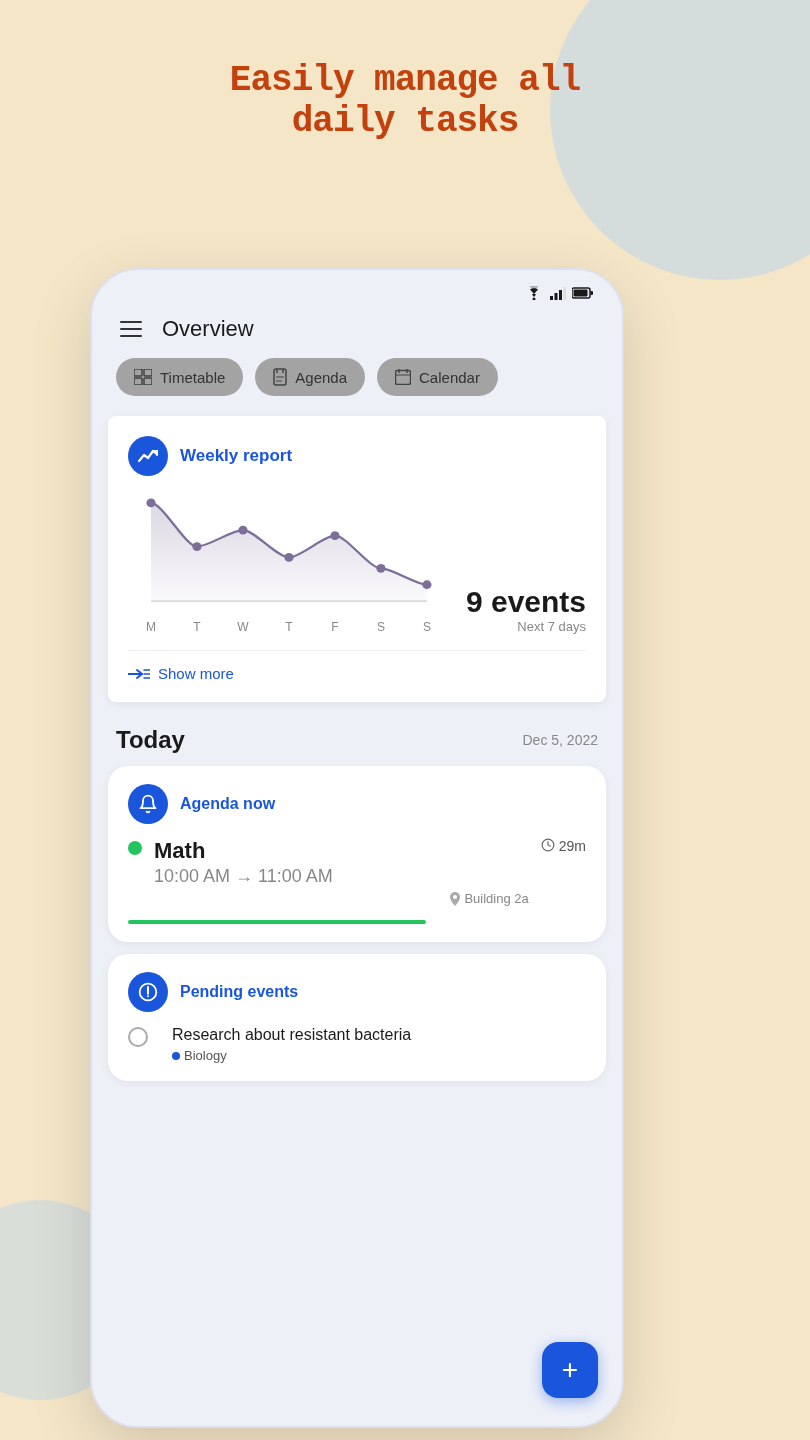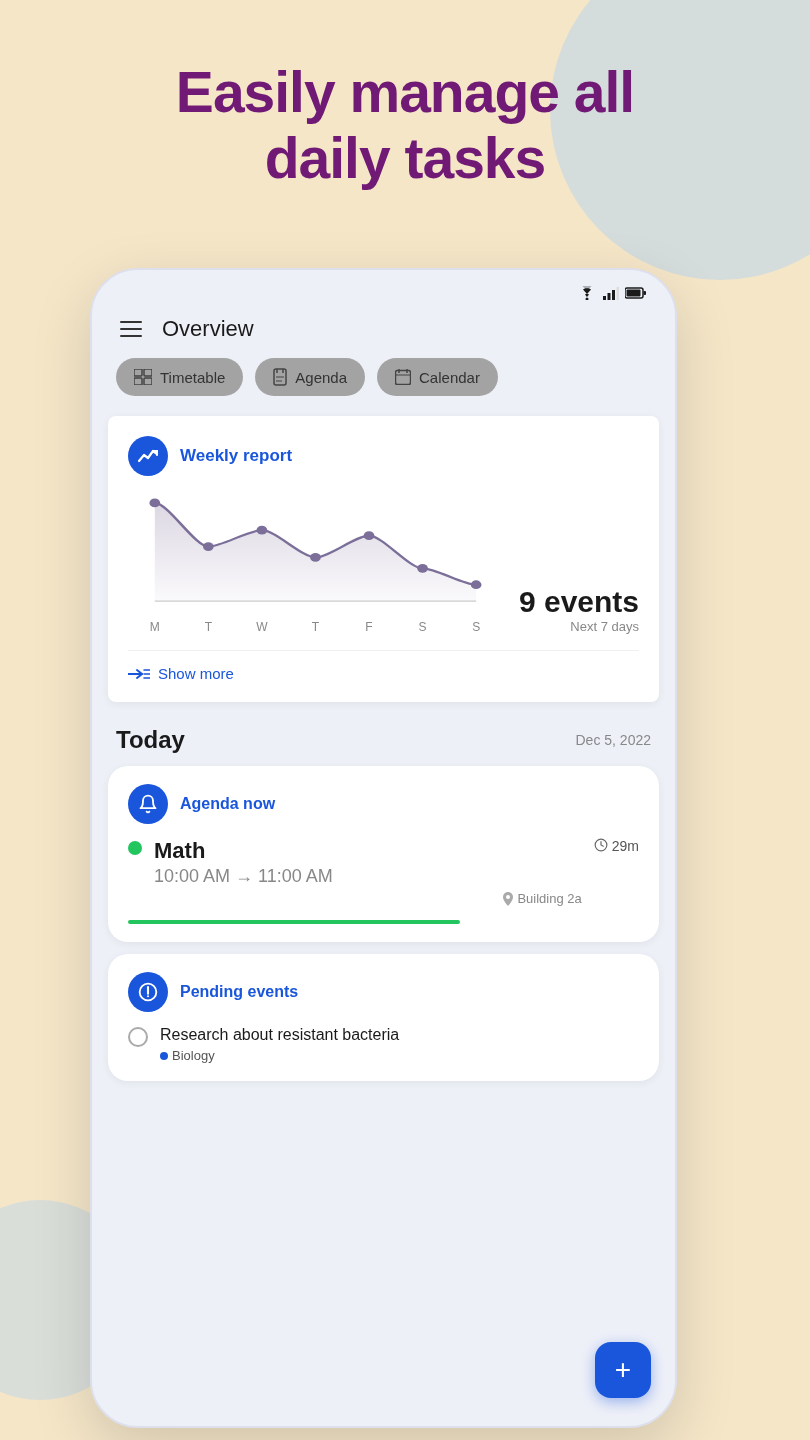--- a/index.html
+++ b/index.html
@@ -40,33 +40,34 @@
       position: absolute;
       top: 60px;
       left: 0;
       right: 0;
       text-align: center;
       padding: 0 80px;
       z-index: 2;
     }
 
     .hero-title {
-      font-size: 57px;
+      font-size: 36px;
       font-weight: 900;
-      color: #701a75;
+      color: #c2410c;
       line-height: 1.15;
       letter-spacing: -1px;
+      font-family: Liberation Mono, monospace;
     }
 
     
     .phone-frame {
       position: absolute;
       top: 268px;
       left: 90px;
-      width: 587px;
+      width: 534px;
       height: 1160px;
       background: #eef0f8;
       border-radius: 48px;
       border: 2px solid #dde0ec;
       box-shadow: 0 20px 60px rgba(0,0,0,0.15);
       overflow: hidden;
       z-index: 3;
     }
 
     
@@ -338,21 +339,21 @@
       background: #22c55e;
       border-radius: 2px;
       margin-top: 14px;
       width: 65%;
     }
 
     
     .pending-event-item {
       display: flex;
       align-items: flex-start;
-      gap: 12px;
+      gap: 24px;
     }
 
     .pending-event-info {
       flex: 1;
     }
 
     .pending-event-name {
       font-size: 16px;
       font-weight: 500;
       color: #1a1a1a;

